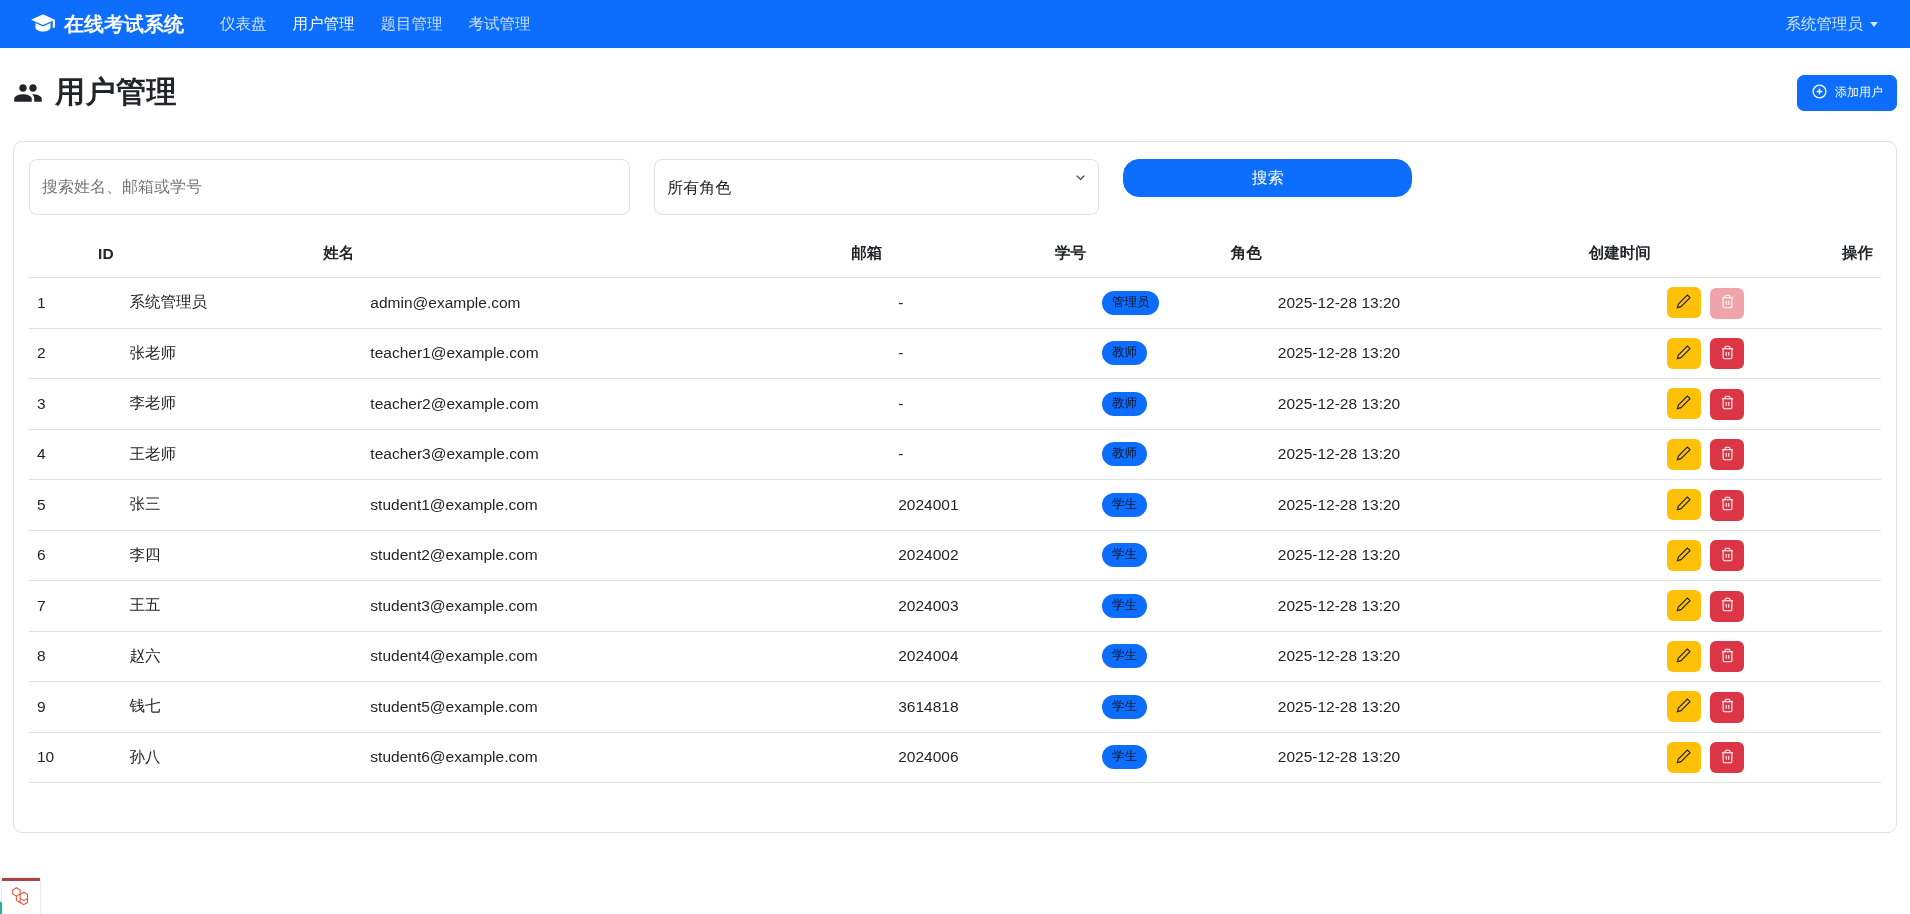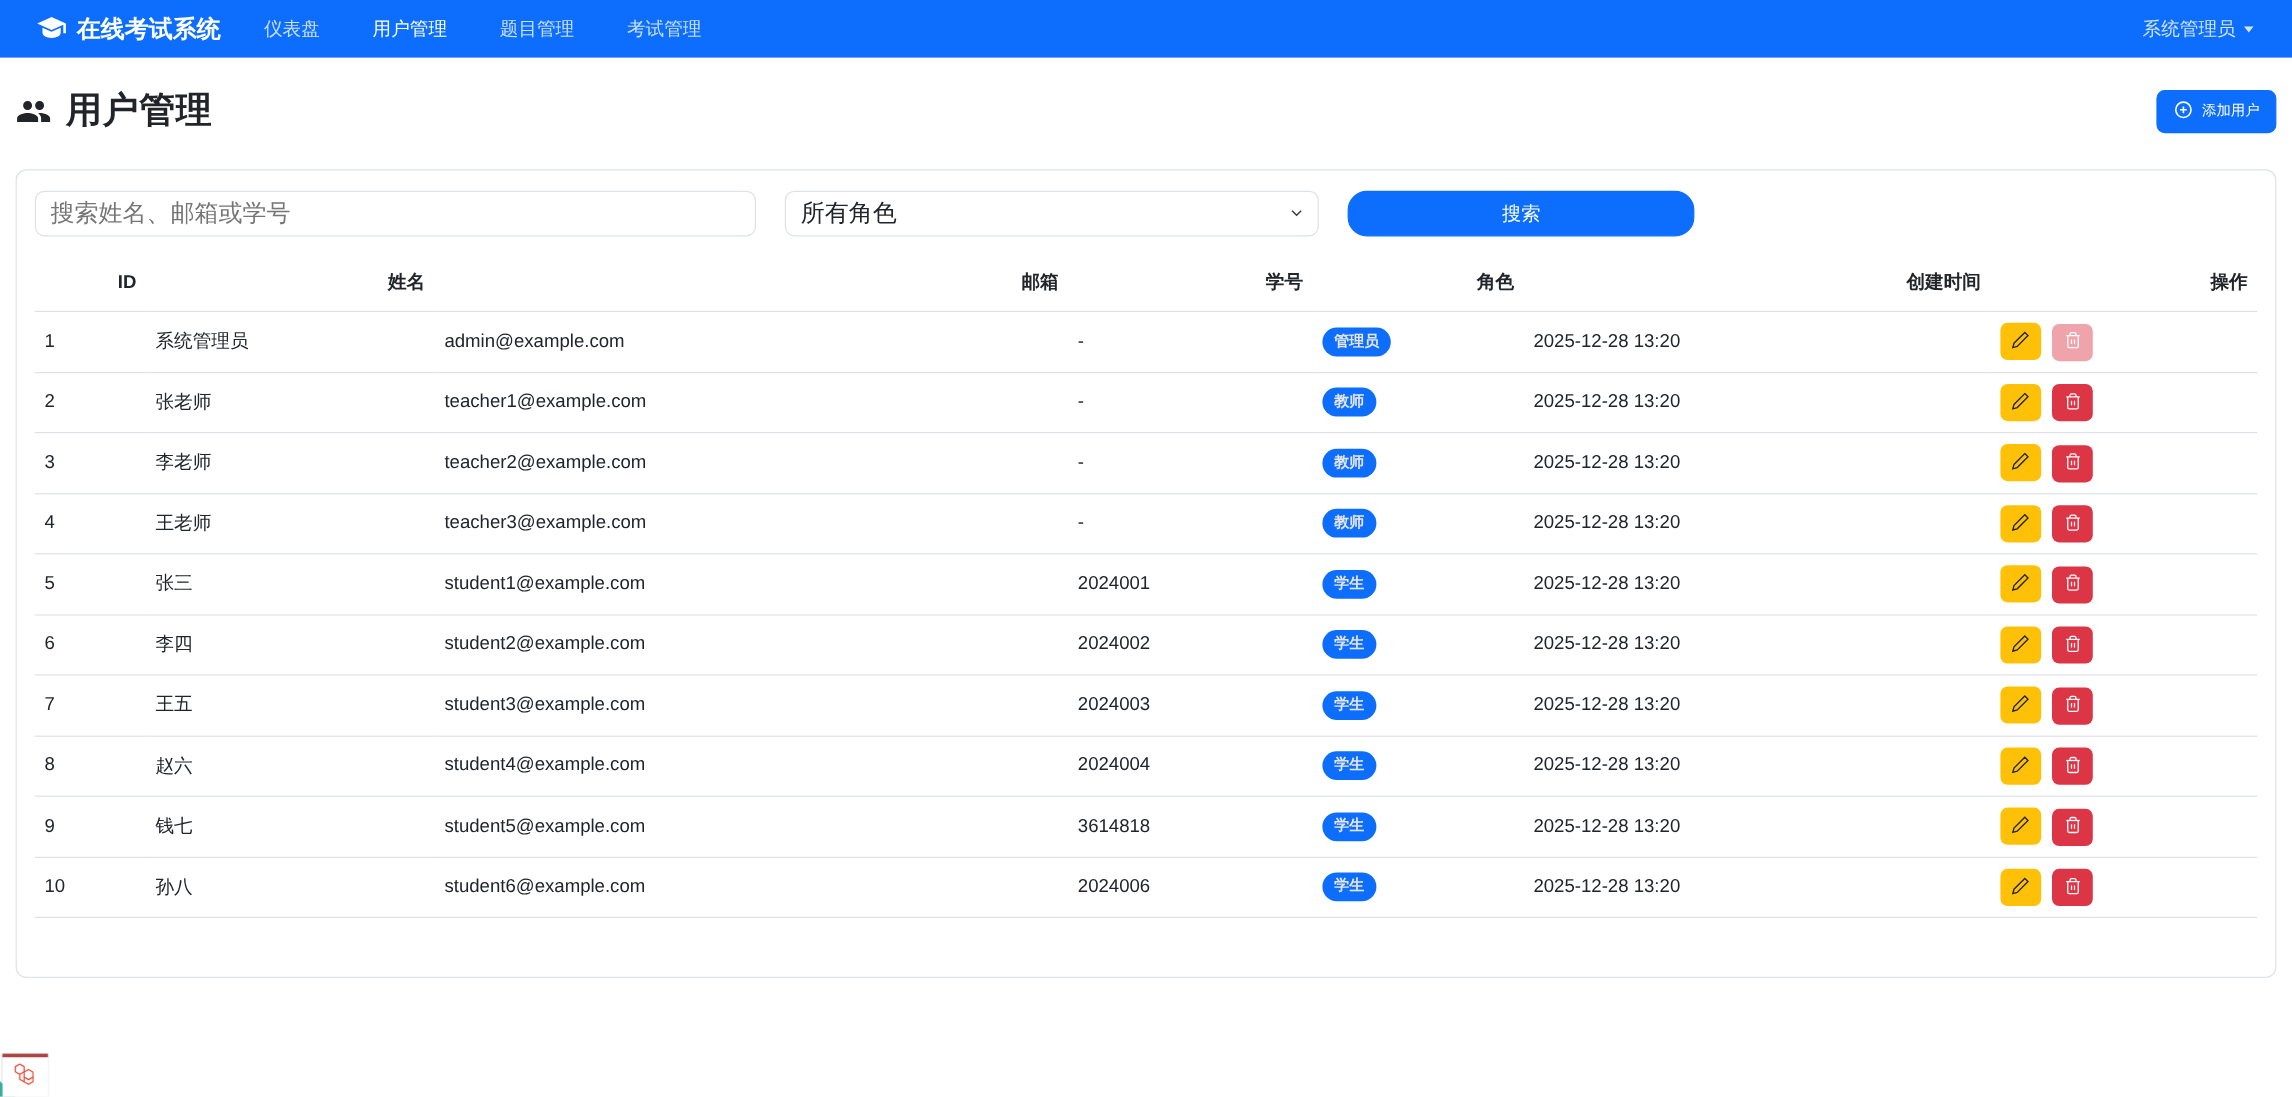--- a/index.html
+++ b/index.html
@@ -9,52 +9,52 @@
   *{box-sizing:border-box;}
   html,body{margin:0;padding:0;}
   body{
     width:1910px;height:914px;overflow:hidden;background:#fff;color:var(--text);
     font-family:"Liberation Sans","DejaVu Sans",sans-serif;font-size:16px;
   }
   
   .navbar{height:48px;background:var(--primary);display:flex;align-items:center;padding:0 30px;}
   .brand{display:flex;align-items:center;gap:8px;color:#fff;font-size:20px;font-weight:700;margin-right:26px;cursor:pointer;}
   .brand svg{display:block;}
-  .nav-links{display:flex;align-items:center;gap:24px;flex:1;}
+  .nav-links{display:flex;align-items:center;gap:6px;flex:1;}
   .nav-link{color:rgba(255,255,255,.78);font-size:15.5px;padding:8px 10px;cursor:pointer;white-space:nowrap;}
   .nav-link.active{color:#fff;}
   .user-menu{display:flex;align-items:center;gap:7px;color:rgba(255,255,255,.82);font-size:15.5px;cursor:pointer;padding:8px 2px;}
   .caret{width:0;height:0;border-left:4px solid transparent;border-right:4px solid transparent;border-top:5px solid rgba(255,255,255,.82);}
   
   .container{padding:0 13px;}
   .page-header{display:flex;justify-content:space-between;align-items:center;margin:24px 0 28px;}
   .page-title{display:flex;align-items:center;gap:12px;font-size:30px;font-weight:700;letter-spacing:.5px;}
   .page-title svg{display:block;}
   .btn-add{background:var(--primary);color:#fff;border:1px solid var(--primary);border-radius:7px;
     font-size:12px;padding:7px 13px;display:inline-flex;align-items:center;gap:7px;cursor:pointer;
     font-family:inherit;}
   
   .card{border:1px solid var(--border);border-radius:9px;padding:17px 15px 49px;background:#fff;}
   .filter-row{display:flex;margin:0 -12px 15px;}
   .col-search{width:33.333%;padding:0 12px;}
   .col-role{width:25%;padding:0 12px;}
   .col-btn{width:16.667%;padding:0 12px;}
-  .form-control,.form-select{width:100%;height:38px;border:1px solid var(--border);border-radius:8px;
-    padding:6px 12px;font-size:20px;color:var(--text);background:#fff;font-family:inherit;}
+  .form-control,.form-select{width:100%;height:56px;border:1px solid var(--border);border-radius:8px;
+    padding:6px 12px;font-size:16px;color:var(--text);background:#fff;font-family:inherit;}
   .form-control::placeholder{color:var(--muted);}
   .select-wrap{position:relative;}
   .form-select{appearance:none;-webkit-appearance:none;padding-right:34px;cursor:pointer;}
   .select-wrap .chev{position:absolute;right:11px;top:11px;pointer-events:none;}
   .btn-search{width:100%;height:38px;background:var(--primary);border:1px solid var(--primary);
     color:#fff;font-size:16px;border-radius:16px;cursor:pointer;font-family:inherit;}
   
   table.users{width:100%;border-collapse:collapse;font-size:15.5px;}
   .users th{text-align:right;font-weight:700;padding:13px 8px;border-bottom:1px solid var(--border);}
   .users td{padding:9px 8px;border-bottom:1px solid var(--border);vertical-align:middle;height:30px;}
-  .badge{background:var(--primary);color:#e5e5e5;font-size:12.5px;font-weight:700;
+  .badge{background:var(--primary);color:#0f172a;font-size:12.5px;font-weight:400;
     padding:5px 10px;border-radius:50rem;display:inline-block;line-height:1.1;}
   .action-btn{width:34px;height:31px;border:none;border-radius:6px;display:inline-flex;
     align-items:center;justify-content:center;cursor:pointer;margin-right:5px;padding:0;}
   .btn-edit{background:var(--warning);}
   .btn-delete{background:var(--danger);}
   .btn-delete.disabled{opacity:.45;cursor:default;}
   
   .teal-corner{position:fixed;left:0;bottom:0;width:0;height:0;
     border-bottom:13px solid #2fb3a3;border-right:13px solid transparent;z-index:1;}
   .debugbar{position:fixed;left:2px;bottom:0;width:38px;height:36px;background:#fff;

